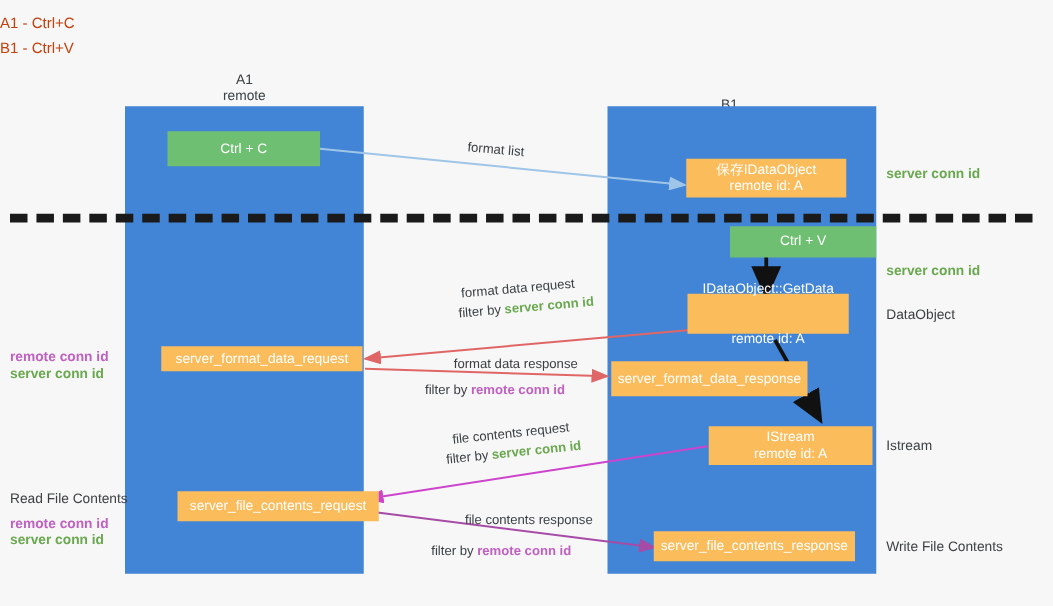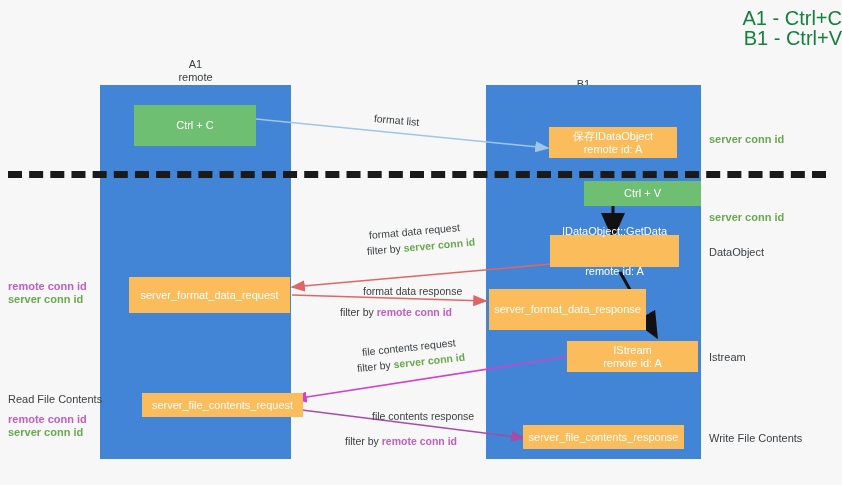--- a/index.html
+++ b/index.html
@@ -9,21 +9,21 @@
     font-family:"Liberation Sans", sans-serif;
     color:#3c4043;
     overflow:hidden;
     position:relative;
   }
   #stage{position:absolute;left:0;top:0;width:842px;height:485px;}
 
   
   .title{
     position:absolute;left:0;top:8px;width:842px;
-    text-align:right;font-size:20px;line-height:20px;color:#15803d;
+    text-align:left;font-size:12px;line-height:20px;color:#c2410c;
   }
 
   
   .lane-head{
     position:absolute;text-align:center;font-size:11px;line-height:13px;color:#3c4043;
   }
 
   
   .lane{
     position:absolute;background:#4285d6;
@@ -113,43 +113,43 @@
 
     <line x1="292" y1="295" x2="486" y2="301" stroke="#e06666" stroke-width="1.6" marker-end="url(#ar-red)"></line>
 
     <line x1="566" y1="357" x2="294" y2="399" stroke="#cc44cc" stroke-width="1.6" marker-end="url(#ar-magenta)"></line>
 
     <line x1="294" y1="409" x2="524" y2="438" stroke="#a64ca6" stroke-width="1.6" marker-end="url(#ar-purple)"></line>
   </svg>
 
   <div id="divider"></div>
 
-  <div class="box green" style="left:134px;top:105px;width:122px;height:41px;">
+  <div class="box green" style="left:134px;top:105px;width:122px;height:28px;">
     <span>Ctrl + C</span>
   </div>
 
   <div class="box orange" style="left:549px;top:127px;width:128px;height:31px;flex-direction:column;">
     <span>保存IDataObject</span>
     <span>remote id: A</span>
   </div>
 
   <div class="box green" style="left:584px;top:181px;width:117px;height:25px;">
     <span>Ctrl + V</span>
   </div>
 
   <div class="box orange" style="left:550px;top:235px;width:129px;height:32px;flex-direction:column;gap:27px;">
     <span>IDataObject::GetData</span>
     <span>remote id: A</span>
   </div>
 
-  <div class="box orange" style="left:129px;top:277px;width:161px;height:36px;">
+  <div class="box orange" style="left:129px;top:277px;width:161px;height:20px;">
     <span>server_format_data_request</span>
   </div>
 
-  <div class="box orange" style="left:489px;top:289px;width:157px;height:41px;">
+  <div class="box orange" style="left:489px;top:289px;width:157px;height:28px;">
     <span>server_format_data_response</span>
   </div>
 
   <div class="box orange" style="left:567px;top:341px;width:131px;height:31px;flex-direction:column;">
     <span>IStream</span>
     <span>remote id: A</span>
   </div>
 
   <div class="box orange" style="left:142px;top:393px;width:161px;height:24px;text-align:right;">
     <span>server_file_contents_request</span>

